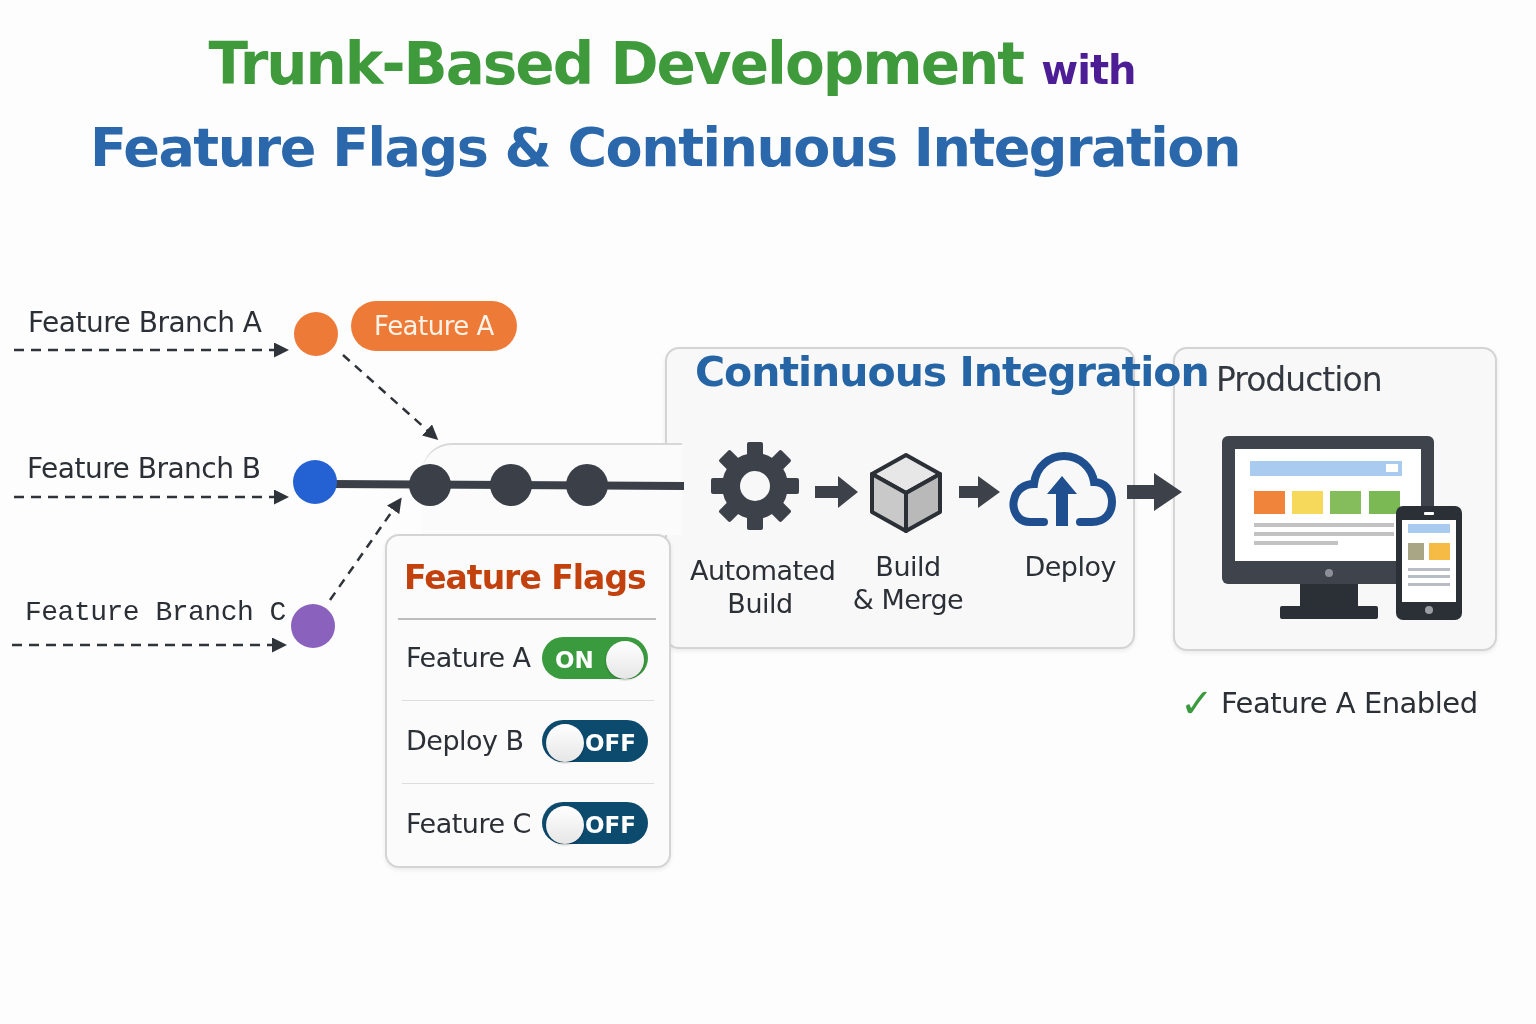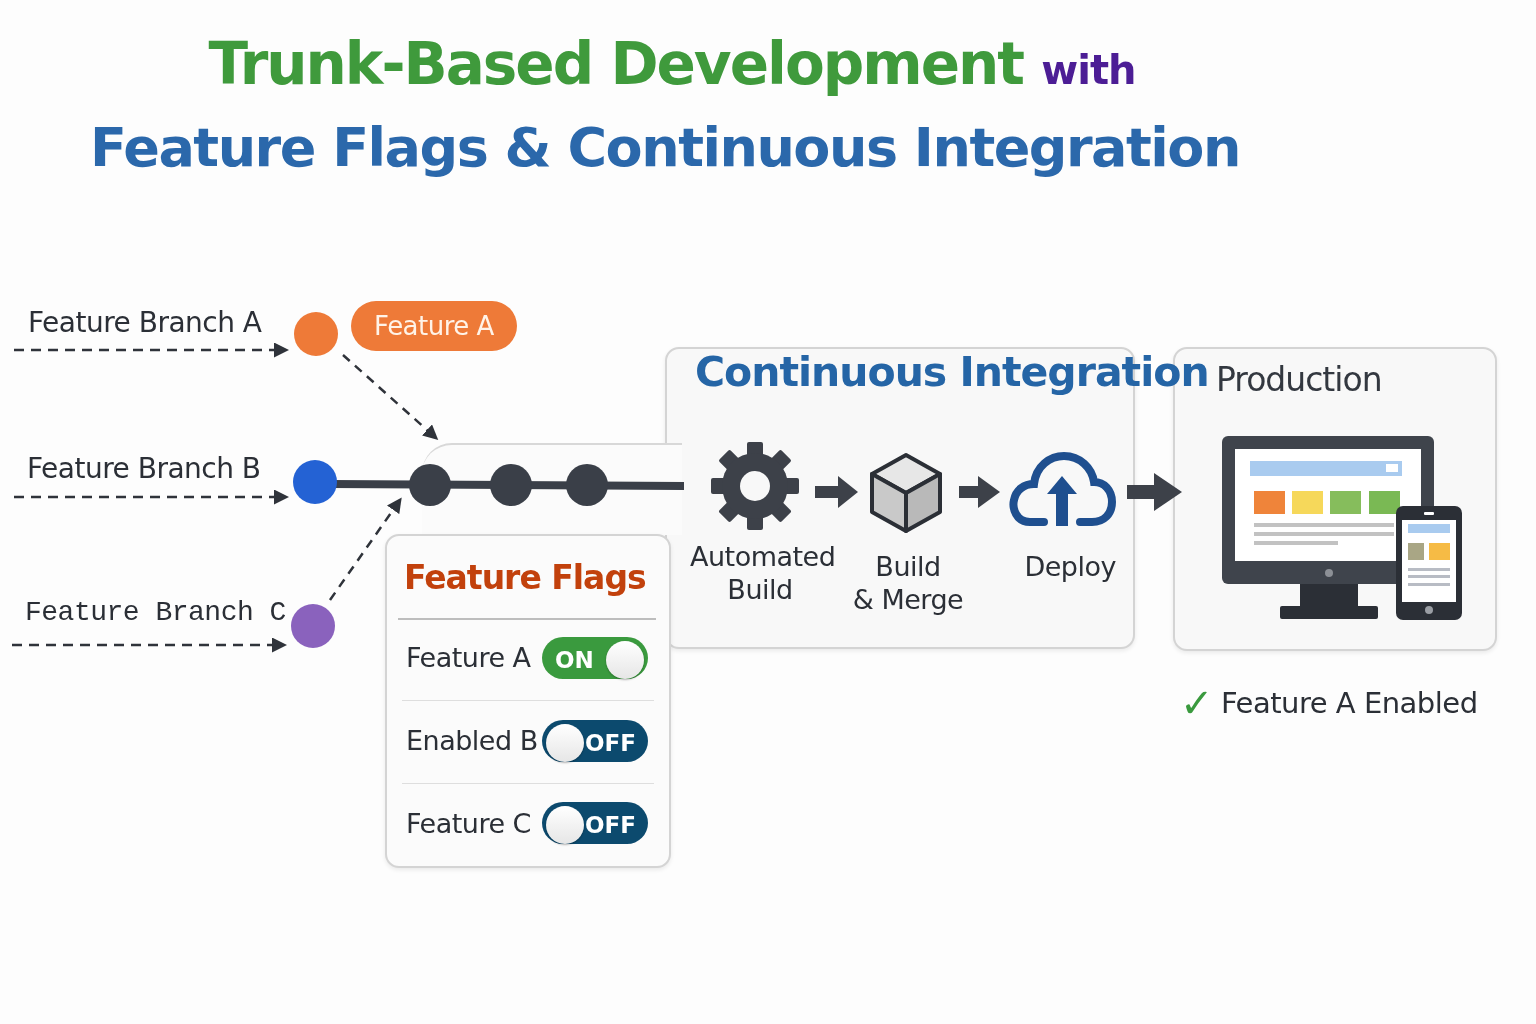--- a/index.html
+++ b/index.html
@@ -187,21 +187,21 @@
   </g>
 </svg>
 
 <div class="abs branch-label" style="left:28px; top:306px;">Feature Branch A</div>
 <div class="abs branch-label" style="left:27px; top:452px;">Feature Branch B</div>
 <div class="abs branch-label" style="left:25px; top:597px;font-family:Liberation Mono, monospace;">Feature Branch C</div>
 
 <div class="abs pill">Feature A</div>
 
 <div class="abs ci-title">Continuous Integration</div>
-<div class="abs step-label" style="left:690px; top:540px; width:140px;">
+<div class="abs step-label" style="left:690px; top:554px; width:140px;">
   <div>Automated</div>
   <div>Build</div>
 </div>
 <div class="abs step-label" style="left:846px; top:550px; width:124px;">
   <div>Build</div>
   <div>&amp; Merge</div>
 </div>
 <div class="abs step-label" style="left:1000px; top:550px; width:116px;text-align:right;">
   <div>Deploy</div>
 </div>
@@ -214,21 +214,21 @@
 <div class="abs ff-title">Feature Flags</div>
 <div class="abs ff-divider-main"></div>
 
 <div class="abs ff-row-label" style="top:642px;">Feature A</div>
 <div class="abs toggle on" style="left:542px; top:637px;">
   <span class="tlabel">ON</span>
   <span class="knob"></span>
 </div>
 <div class="abs ff-divider" style="top:700px;"></div>
 
-<div class="abs ff-row-label" style="top:725px;">Enabled B</div>
+<div class="abs ff-row-label" style="top:725px;">Deploy B</div>
 <div class="abs toggle off" style="left:542px; top:720px;">
   <span class="knob"></span>
   <span class="tlabel">OFF</span>
 </div>
 <div class="abs ff-divider" style="top:783px;"></div>
 
 <div class="abs ff-row-label" style="top:808px;">Feature C</div>
 <div class="abs toggle off" style="left:542px; top:802px;">
   <span class="knob"></span>
   <span class="tlabel">OFF</span>

